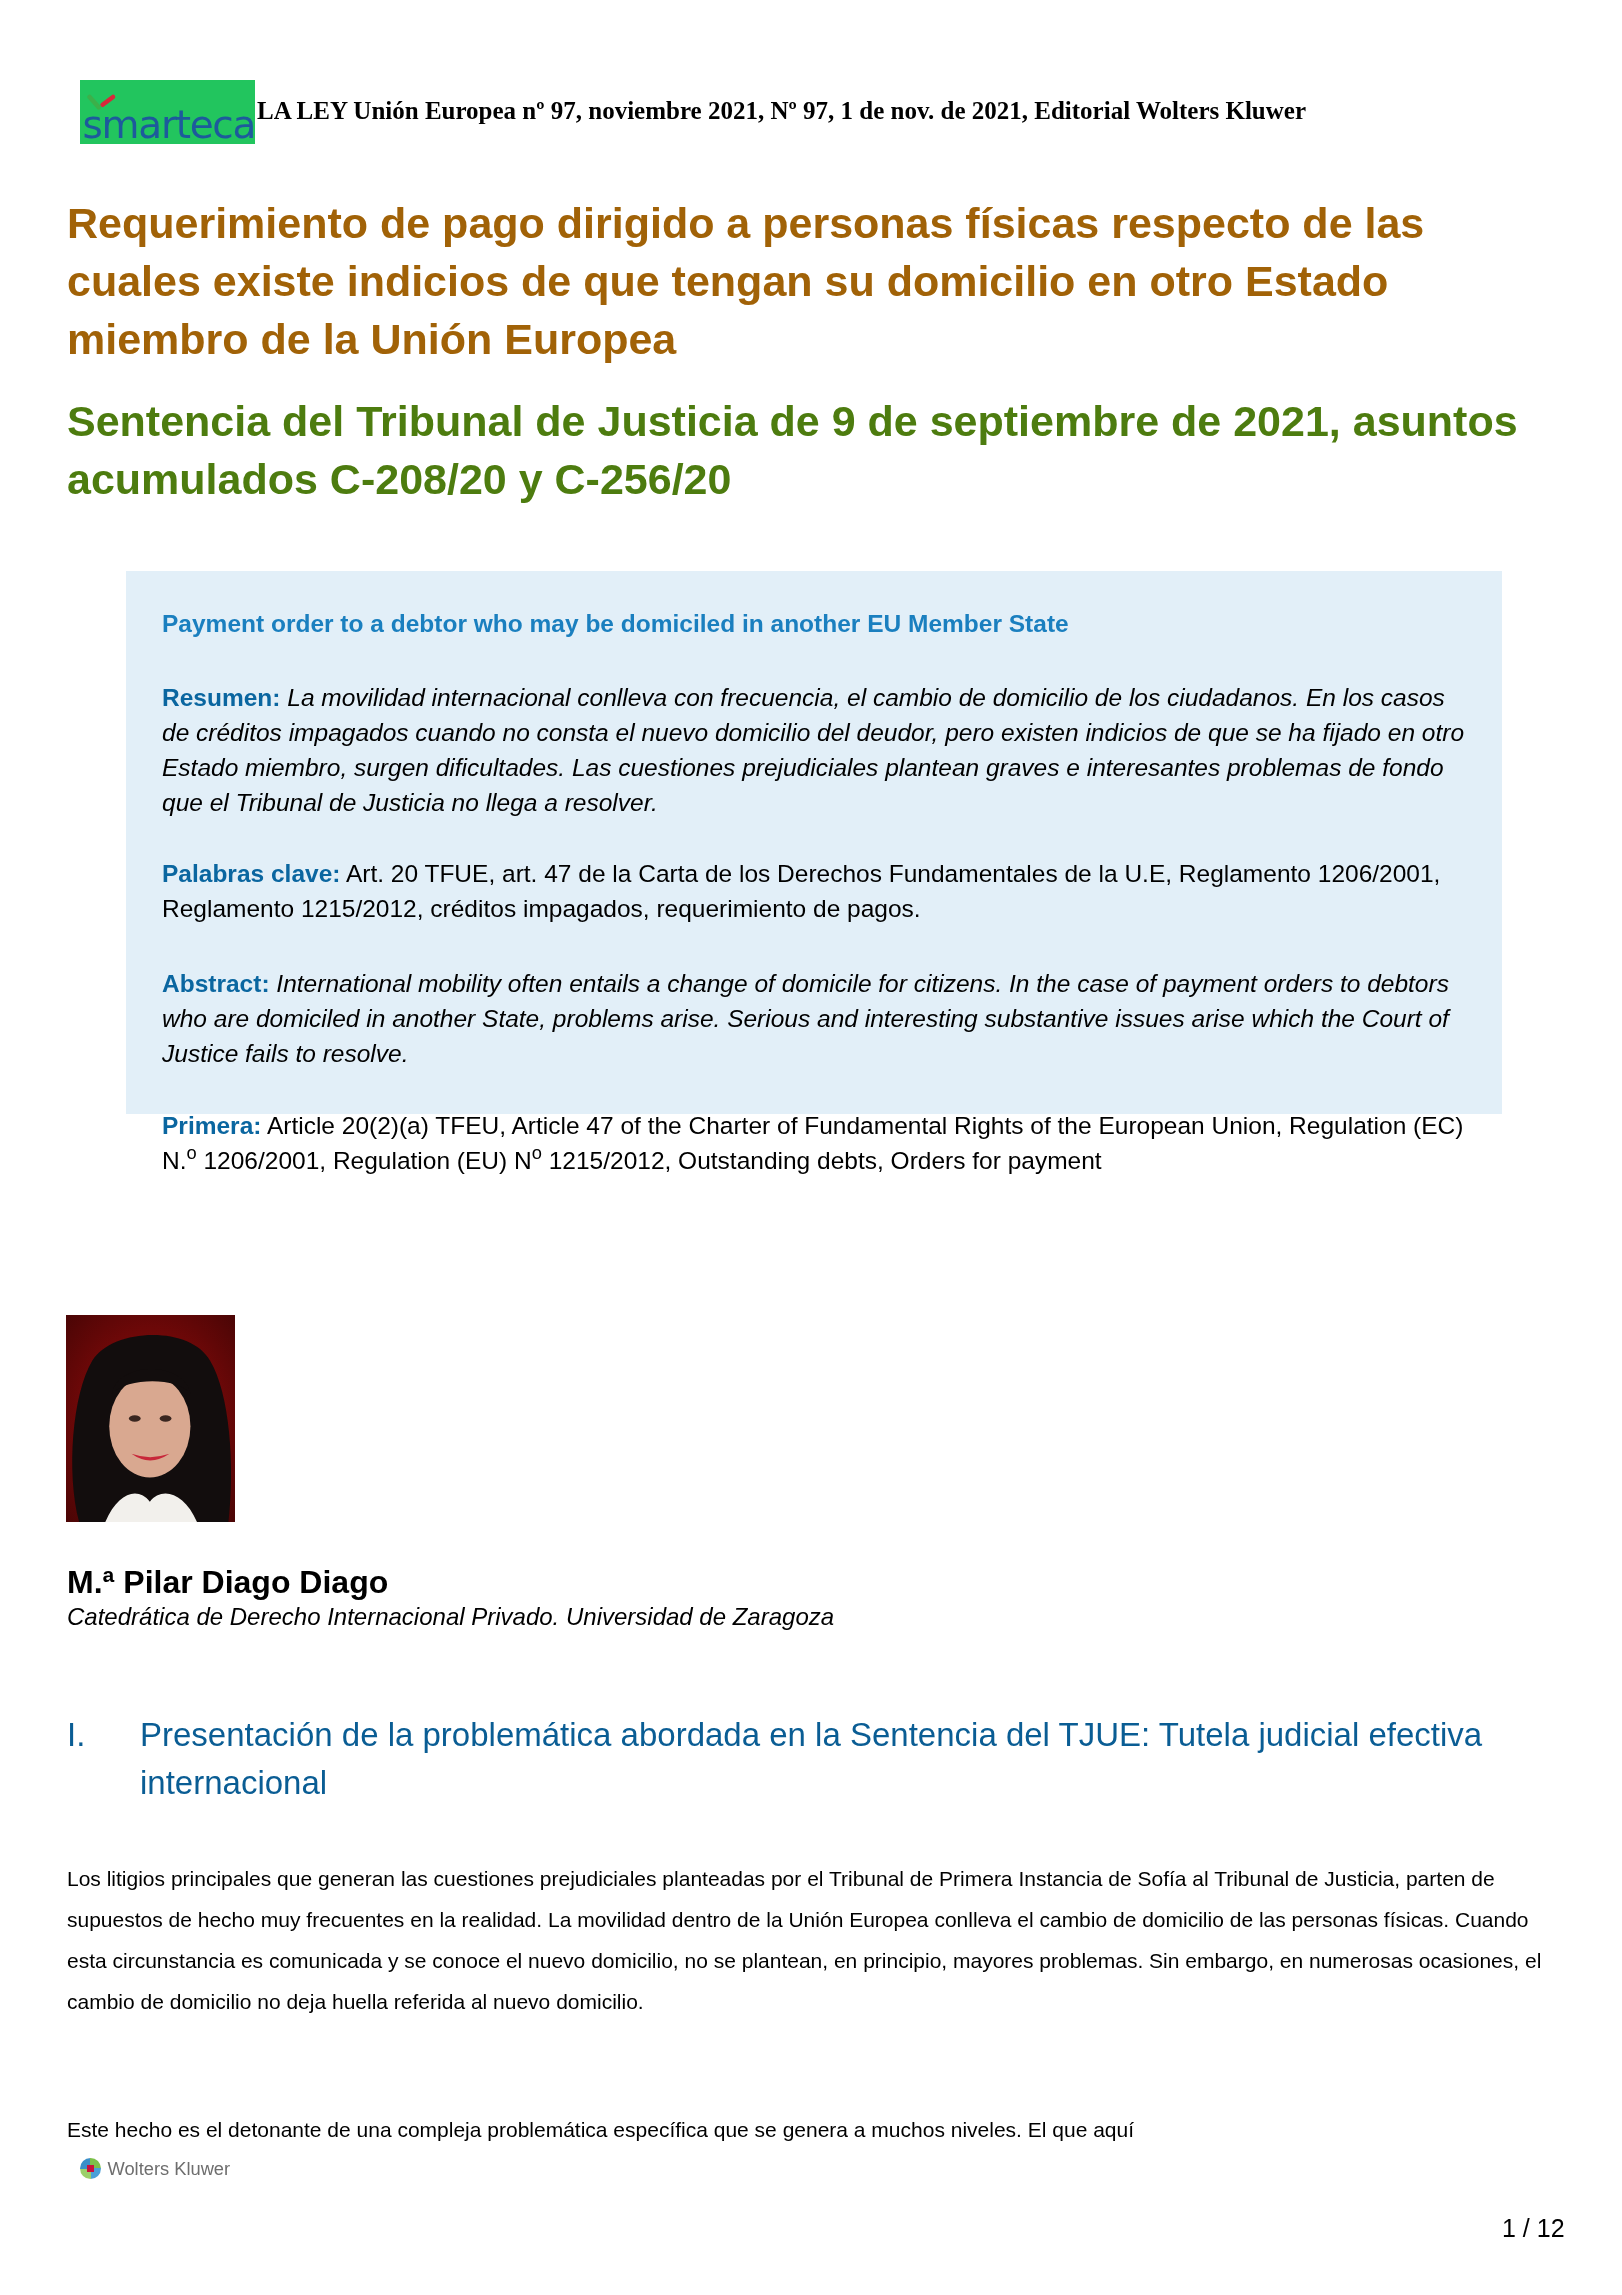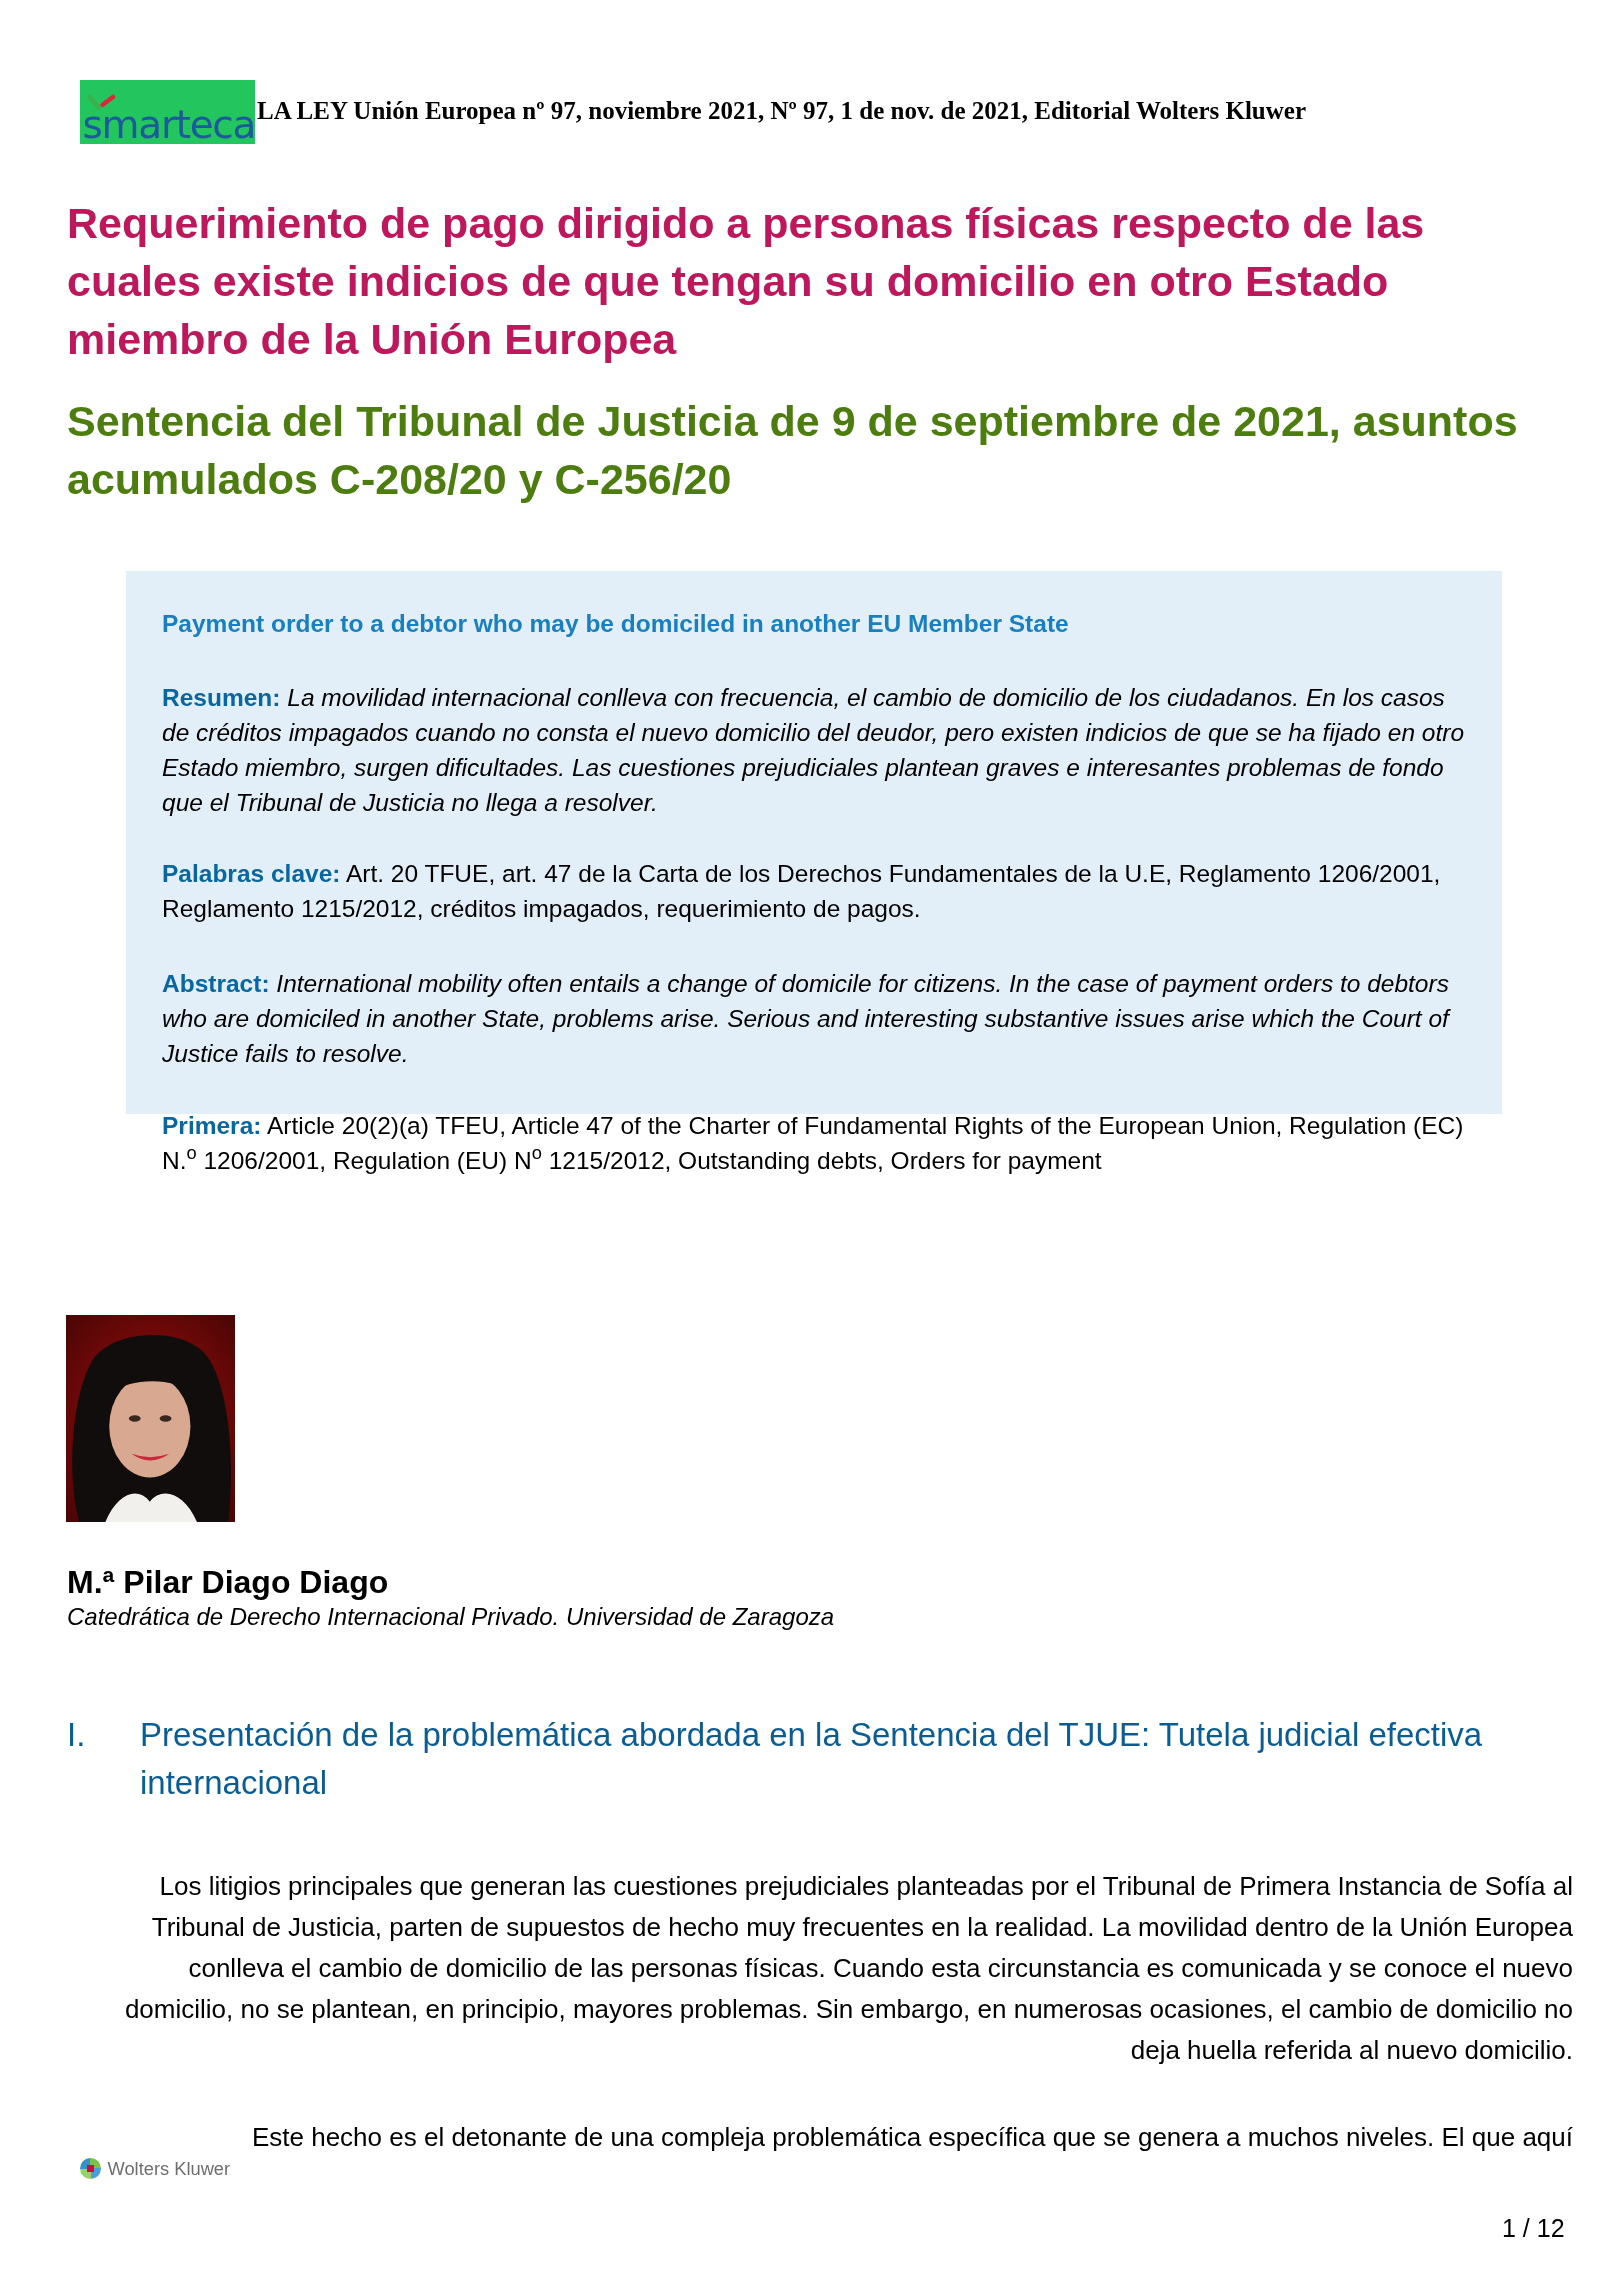--- a/index.html
+++ b/index.html
@@ -10,21 +10,21 @@
   
   #logo { left: 80px; top: 80px; width: 175px; height: 64px; background: #22c55e; }
   #logo .check { position: absolute; left: 6.5px; top: 13px; width: 39px; height: 19.6px; }
   #logo .word { position: absolute; left: 2.6px; top: 25px; font-family: "DejaVu Sans", sans-serif;
                 font-size: 39px; color: #1d5a9c; letter-spacing: -1.3px; line-height: 39px; }
   #header-title { left: 257px; top: 96px; font-family: "Liberation Serif", serif; font-weight: bold;
                   font-size: 25px; line-height: 30px; white-space: nowrap; }
 
   
   #main-title { left: 67px; top: 194px; width: 1492px; font-weight: bold; font-size: 43px;
-                line-height: 58px; color: #be185d; margin: 0; }
+                line-height: 58px; color: #a16207; margin: 0; }
   #subtitle { left: 67px; top: 392px; width: 1492px; font-weight: bold; font-size: 43px;
               line-height: 58px; color: #4d7c0f; margin: 0; }
 
   
   #abstract-box { left: 126px; top: 571px; width: 1376px; height: 543px; background: #e2eff8; }
   .ab { position: absolute; left: 36px; width: 1309px; font-size: 24.5px; line-height: 35px; }
   #ab-heading { top: 35px; color: #1a7fbf; font-weight: bold; }
   #ab-resumen { top: 109px; }
   #ab-palabras { top: 285px; }
   #ab-abstract { top: 395px; }
@@ -37,21 +37,21 @@
   #photo { left: 66px; top: 1315px; width: 169px; height: 207px; overflow: hidden;
            background: radial-gradient(ellipse at 50% 50%, #8d1010 0%, #6d0808 60%, #4a0505 100%); }
   #author-name { left: 67px; top: 1567px; font-weight: bold; font-size: 32px; line-height: 31px; }
   #author-aff { left: 67px; top: 1601px; font-style: italic; font-size: 24px; line-height: 31px; }
 
   
   #sec-num { left: 67px; top: 1711px; font-size: 33px; line-height: 48px; color: #0a5d94; }
   #sec-title { left: 140px; top: 1711px; width: 1381px; font-size: 33px; line-height: 48px; color: #0a5d94; }
 
   
-  .body-p { position: absolute; left: 67px; width: 1498px; font-size: 26px; line-height: 41px; margin: 8px; text-align: right; }
+  .body-p { position: absolute; left: 67px; width: 1498px; font-size: 21px; line-height: 41px; margin: 0; }
   #para-1 { top: 1858px; }
   #para-2 { top: 2109px; white-space: nowrap; overflow: hidden; height: 41px; }
 
   
   #wk-logo { left: 80px; top: 2157px; width: 151px; height: 23.6px; }
   #wk-logo .globe { position: absolute; left: 0; top: 1.3px; width: 21px; height: 21px; border-radius: 50%;
                     background: conic-gradient(#7cc04a 0 25%, #4aa0d8 0 50%, #9ccf6a 0 75%, #3a8fc8 0); }
   #wk-logo .globe::after { content: ""; position: absolute; left: 7.2px; top: 7.2px; width: 6.5px; height: 6.5px; background: #c8103c; }
   #wk-logo .txt { position: absolute; left: 27.5px; top: 0; font-size: 18.3px; line-height: 23.6px; color: #6e6e6e; }
   #page-num { left: 1502px; top: 2214px; font-size: 25px; line-height: 29px; }

